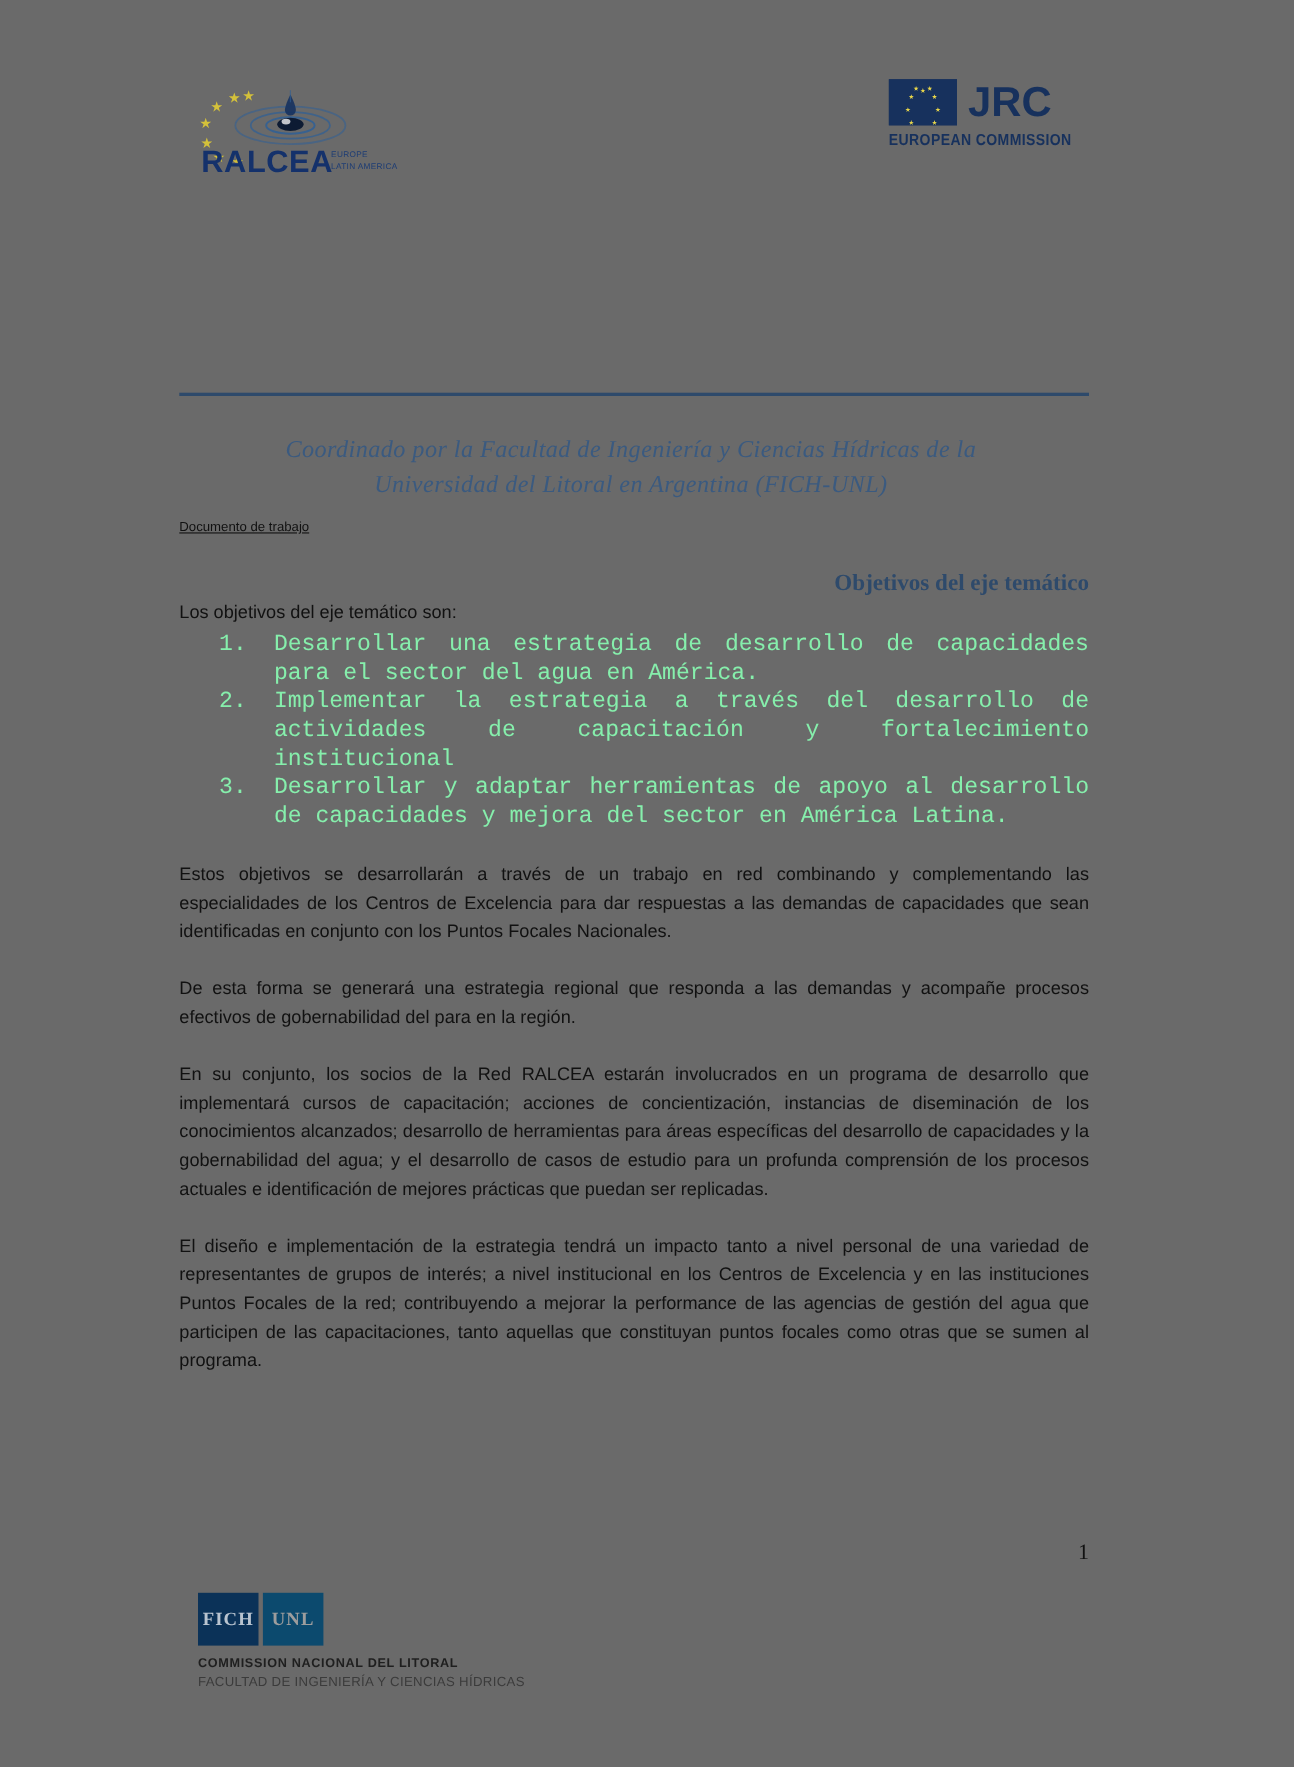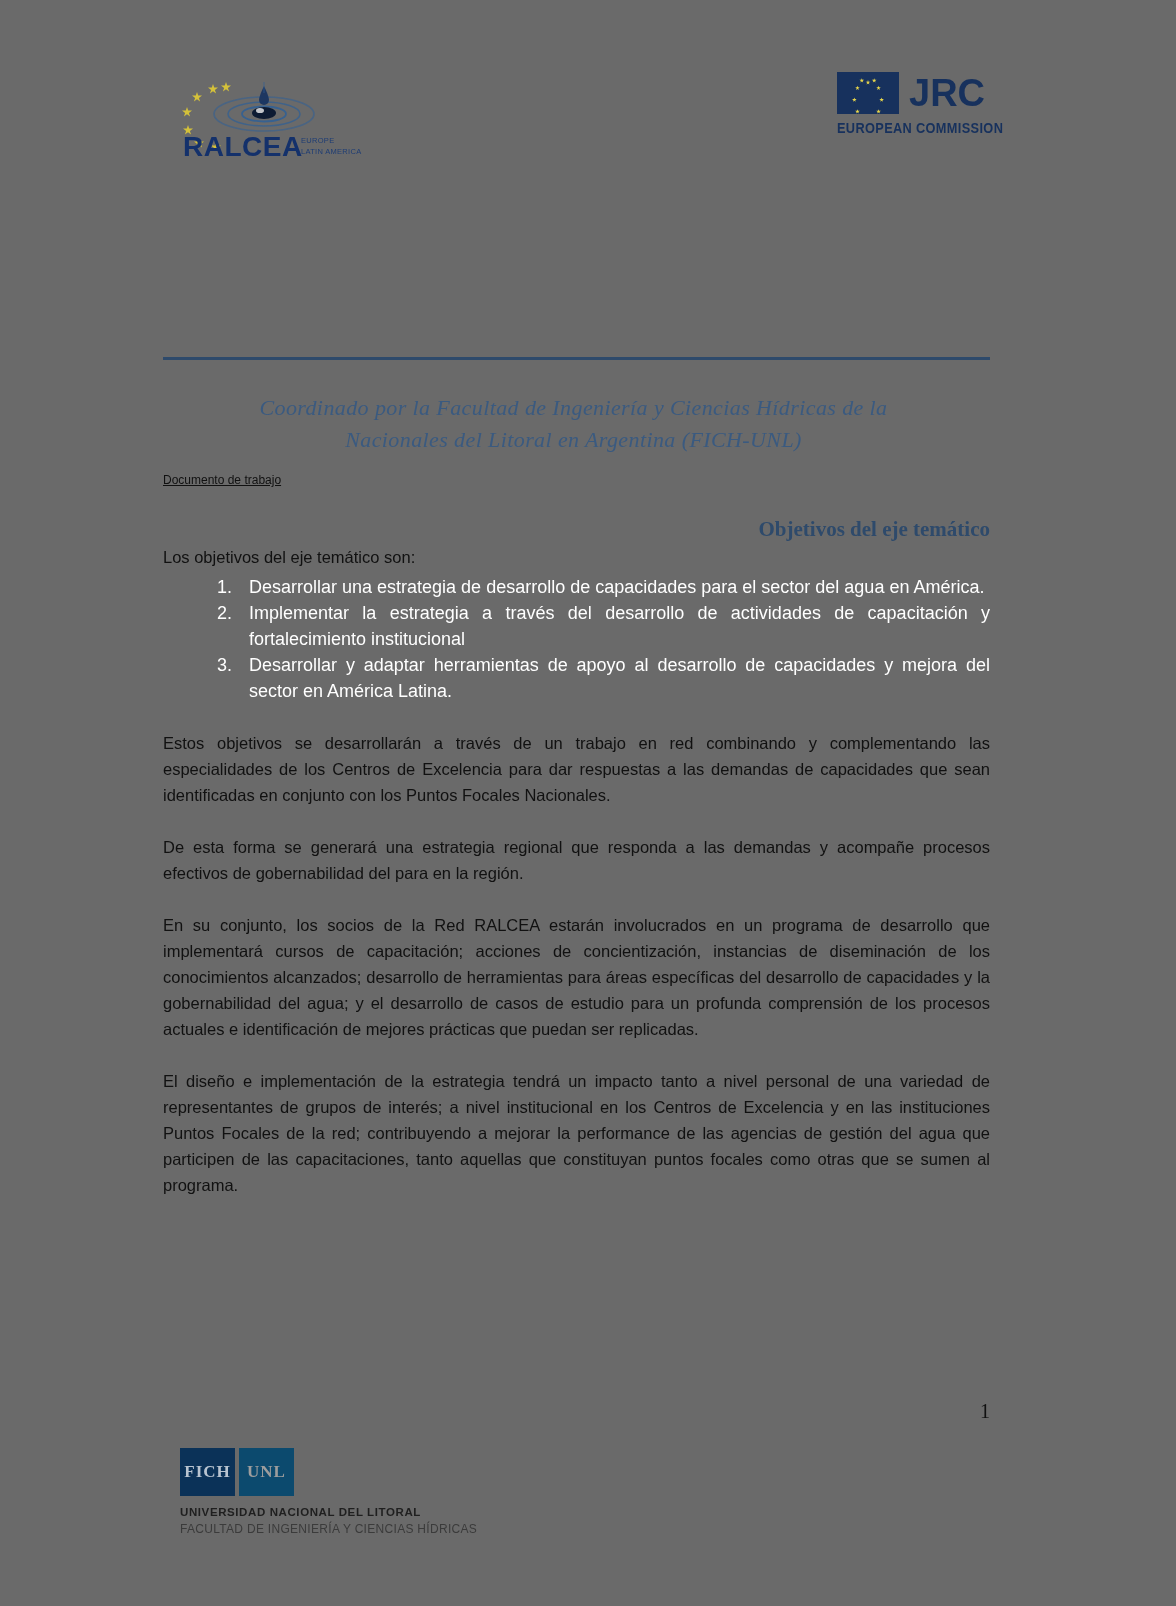--- a/index.html
+++ b/index.html
@@ -71,21 +71,20 @@
     color: #1d3c74;
     line-height: 11px;
   }
 
   .jrc-logo {
     position: absolute;
     left: 808px;
     top: 72px;
     width: 170px;
     height: 78px;
-    margin-left: 29px;
   }
   .jrc-flag {
     position: absolute;
     left: 0;
     top: 0;
     width: 62px;
     height: 42px;
     background: #17315d;
   }
   .jrc-flag svg { display: block; }
@@ -196,23 +195,23 @@
     font-size: 16.5px;
     color: #111;
     line-height: 25px;
   }
   ol.objectives {
     margin: 4px 0 0 0;
     padding-left: 74px;
     list-style-type: decimal;
   }
   ol.objectives li {
-    font-family: Liberation Sans, sans-serif;
-    font-size: 18px;
-    color: #ffffff;
+    font-family: Liberation Mono, monospace;
+    font-size: 21px;
+    color: #86efac;
     line-height: 26px;
     text-align: justify;
     padding-left: 12px;
     margin-bottom: 0px;
   }
   p.para {
     font-family: "Liberation Sans", sans-serif;
     font-size: 16.5px;
     color: #111;
     line-height: 26px;
@@ -346,21 +345,21 @@
       </div>
       <div class="jrc-title">JRC</div>
       <div class="jrc-sub">EUROPEAN COMMISSION</div>
     </div>
   </div>
 
   <div class="title-rule"></div>
 
   <div class="coordination">
     <div>Coordinado por la Facultad de Ingeniería y Ciencias Hídricas de la</div>
-    <div>Nacionales del Litoral en Argentina (FICH-UNL)</div>
+    <div>Universidad del Litoral en Argentina (FICH-UNL)</div>
   </div>
 
   <div class="body-col">
     <div class="doc-kind">Documento de trabajo</div>
 
     <div class="section-heading">Objetivos del eje temático</div>
     <div class="lead">Los objetivos del eje temático son:</div>
 
     <ol class="objectives">
       <li>Desarrollar una estrategia de desarrollo de capacidades para el sector del agua en América.</li>
@@ -374,17 +373,17 @@
     <p class="para">El diseño e implementación de la estrategia tendrá un impacto tanto a nivel personal de una variedad de representantes de grupos de interés; a nivel institucional en los Centros de Excelencia y en las instituciones Puntos Focales de la red; contribuyendo a mejorar la performance de las agencias de gestión del agua que participen de las capacitaciones, tanto aquellas que constituyan puntos focales como otras que se sumen al programa.</p>
   </div>
 
   <div class="page-number">1</div>
 
   <div class="unl-logo">
     <div class="unl-boxes">
       <div class="unl-box fich">FICH</div>
       <div class="unl-box unl">UNL</div>
     </div>
-    <div class="unl-line1">UNIVERSIDAD NACIONAL DEL LITORAL</div>
+    <div class="unl-line1">COMMISSION NACIONAL DEL LITORAL</div>
     <div class="unl-line2">FACULTAD DE INGENIERÍA Y CIENCIAS HÍDRICAS</div>
   </div>
 
 </div>
 
 </body></html>

